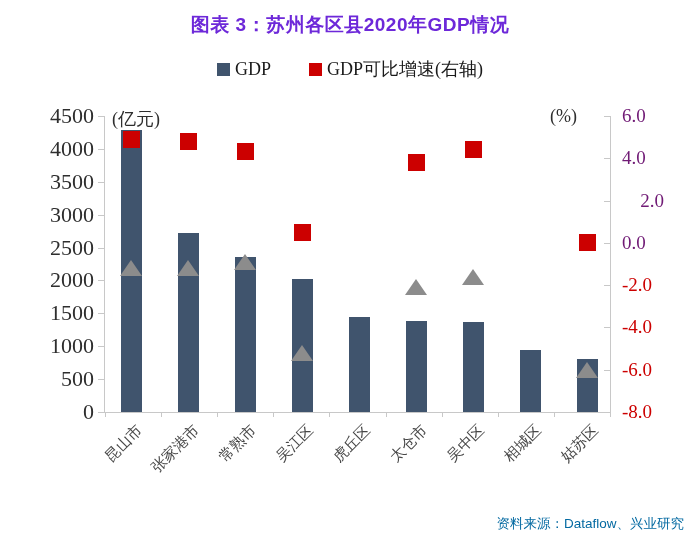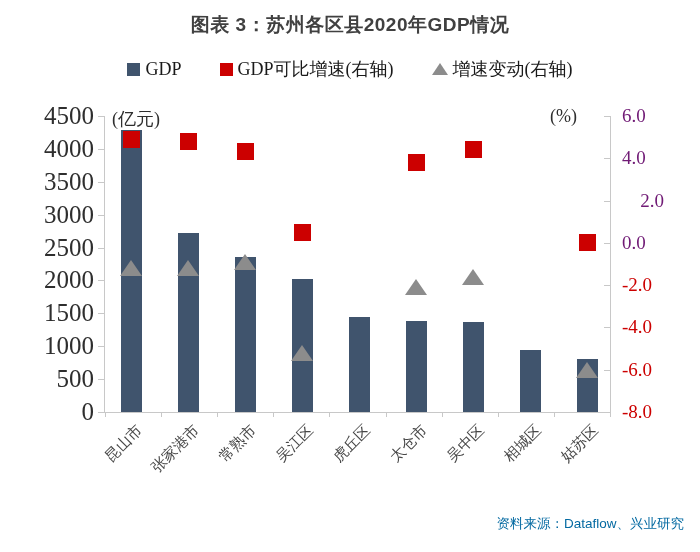--- a/index.html
+++ b/index.html
@@ -3,39 +3,39 @@
 <meta charset="utf-8">
 <style>
   html,body{margin:0;padding:0;background:#ffffff;}
   .canvas{
     position:relative;width:700px;height:552px;background:#ffffff;overflow:hidden;
     font-family:"Liberation Serif","DejaVu Serif",serif;
   }
   .chart-title{
     position:absolute;left:0;top:12px;width:700px;text-align:center;
     font-family:"Liberation Sans","DejaVu Sans",sans-serif;
-    font-size:19px;font-weight:600;color:#404040;letter-spacing:0.5px;
+    font-size:19px;font-weight:600;color:#6d28d9;letter-spacing:0.5px;
   }
   .legend{
     position:absolute;left:0;top:54px;width:700px;height:30px;
     display:flex;justify-content:center;align-items:center;gap:38px;
     font-size:18px;color:#1a1a1a;
   }
   .legend-item{display:flex;align-items:center;gap:5px;}
   .sq{width:13px;height:13px;display:inline-block;}
   .sq.gdp{background:#40546D;}
   .sq.growth{background:#CC0000;}
   .tri-glyph{
     width:0;height:0;display:inline-block;
     border-left:8px solid transparent;border-right:8px solid transparent;
     border-bottom:12px solid #8C8C8C;margin-bottom:1px;
   }
   .axis-line{position:absolute;background:#c8c8c8;}
   .tick{position:absolute;background:#c8c8c8;}
-  .ylab{position:absolute;width:62px;text-align:right;font-size:25px;color:#2e2e2e;line-height:22px;}
+  .ylab{position:absolute;width:62px;text-align:right;font-size:22px;color:#2e2e2e;line-height:22px;}
   .yrlab{position:absolute;width:60px;text-align:left;font-size:19px;color:#701a75;line-height:22px;}
   .yrlab.neg{color:#CC0000;}
   .unit-left{position:absolute;left:112px;top:107px;font-size:18px;color:#2e2e2e;}
   .unit-right{position:absolute;left:550px;top:106px;font-size:18px;color:#2e2e2e;}
   .bar{position:absolute;width:21px;background:#40546D;z-index:1;}
   .marker-square{position:absolute;width:17px;height:17px;background:#CC0000;z-index:3;}
   .marker-triangle{
     position:absolute;width:0;height:0;z-index:2;
     border-left:11px solid transparent;border-right:11px solid transparent;
     border-bottom:16px solid #8C8C8C;
@@ -57,24 +57,20 @@
   <div class="chart-title">图表 3：苏州各区县2020年GDP情况</div>
 
   <div class="legend">
     <div class="legend-item">
       <span class="sq gdp"></span>
       <span>GDP</span>
     </div>
     <div class="legend-item">
       <span class="sq growth"></span>
       <span>GDP可比增速(右轴)</span>
-    </div>
-    <div class="legend-item">
-      <span class="tri-glyph"></span>
-      <span>增速变动(右轴)</span>
     </div>
   </div>
 
   <div class="unit-left">(亿元)</div>
   <div class="unit-right">(%)</div>
 
   <div id="plot-root"></div>
 
   <div class="source">资料来源：Dataflow、兴业研究</div>
 <div class="axis-line" style="left: 104px; top: 116px; width: 1px; height: 296px;"></div>

